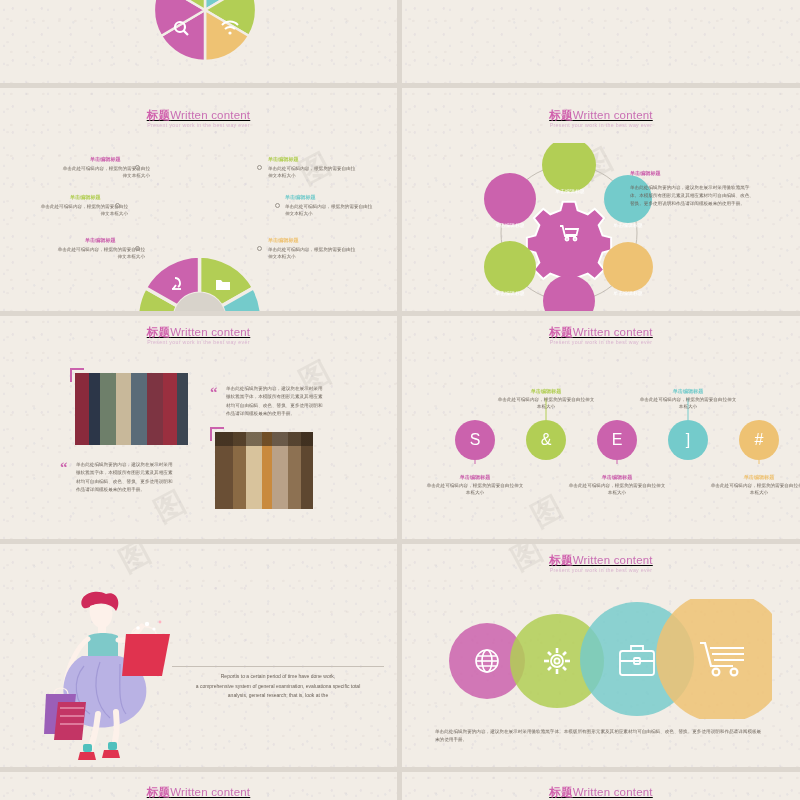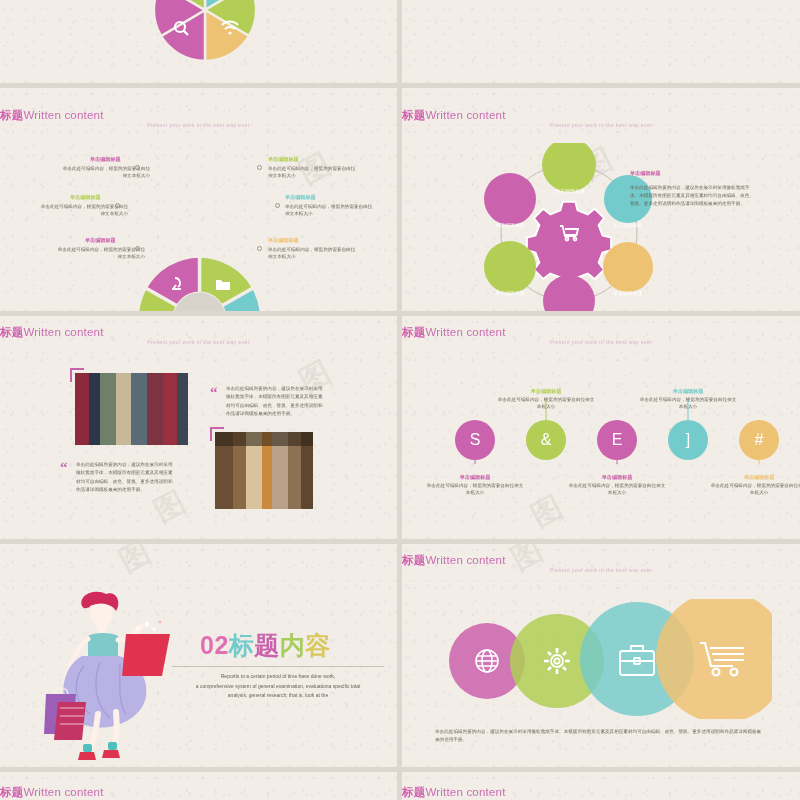--- a/index.html
+++ b/index.html
@@ -32,22 +32,22 @@
       radial-gradient(circle at 88% 64%, rgba(150,160,195,.11) 0 1px, transparent 1.5px),
       radial-gradient(circle at 29% 92%, rgba(175,160,175,.10) 0 1px, transparent 1.5px),
       #f2ede6;
     background-size: 22px 18px, 29px 26px, 16px 31px, 39px 35px, 26px 23px, auto;
     overflow: hidden;
   }
   .gap-h { position:absolute; left:0; width:800px; height:5px; background:#ddd7cf; }
   .gap-v { position:absolute; top:0; width:5px; height:800px; background:#ddd7cf; }
 
   .stitle {
-    position:absolute; left:0; right:0; text-align:left;
-    font-size:11.5px; letter-spacing:.2px; white-space:nowrap;
+    position:absolute; left:0; right:0; text-align:center;
+    font-size:11.5px; letter-spacing:.2px; white-space:nowrap;text-decoration:underline;
   }
   .stitle .cn { color:#d060ad; font-weight:bold; }
   .stitle .en { color:#c96fb4; }
   .ssub {
     position:absolute; left:0; right:0; text-align:center;
     font-size:5.2px; color:#d9b4cf; letter-spacing:.35px;
   }
   .body-cn { font-family:"DejaVu Sans","Liberation Sans",sans-serif; }
 
   
@@ -379,23 +379,20 @@
         <circle cx="127" cy="40" r="2.2" fill="#fff"></circle>
       <circle cx="134" cy="45" r="1.6" fill="#fff"></circle>
         <circle cx="140" cy="38" r="1.4" fill="#ffb3c1"></circle>
 
       <path d="M26 110 L56 110 L52 150 L24 150 Z" fill="#9b5fb8"></path>
       <path d="M34 110 C34 102 48 102 48 110" stroke="#fdf1ea" stroke-width="1.2" fill="none"></path>
       <path d="M38 118 L66 118 L62 156 L34 156 Z" fill="#c33565"></path>
       <path d="M40 124 h24 M40 132 h24 M40 140 h24" stroke="#e890ad" stroke-width="1.4"></path>
     </svg>
 
-    <div style="position:absolute;left:200px;top:85px;font-size:25px;font-weight:bold;letter-spacing:.5px;">
-      <span style="color:#e06fb4;">02</span><span style="color:#74cbcb;">标</span><span style="color:#cb62ad;">题</span><span style="color:#a8cc5e;">内</span><span style="color:#d8c85e;">容</span>
-    </div>
     <div style="position:absolute;left:172px;top:122px;width:212px;height:1px;background:#c7c0b7;"></div>
     <div style="position:absolute;left:170px;top:128px;width:216px;text-align:center;font-size:5px;color:#6a6158;line-height:1.9;">
       <div>Reportis to a certain period of time have done work,</div>
       <div>a comprehensive system of general examination, evaluationa specific total</div>
       <div>analysis, general research; that is, look at the</div>
     </div>
   </div>
 
   <div class="slide" style="left:402px;top:544px;width:398px;height:223px;">
     <div class="wm" style="left:110px;top:-10px;">图</div>

